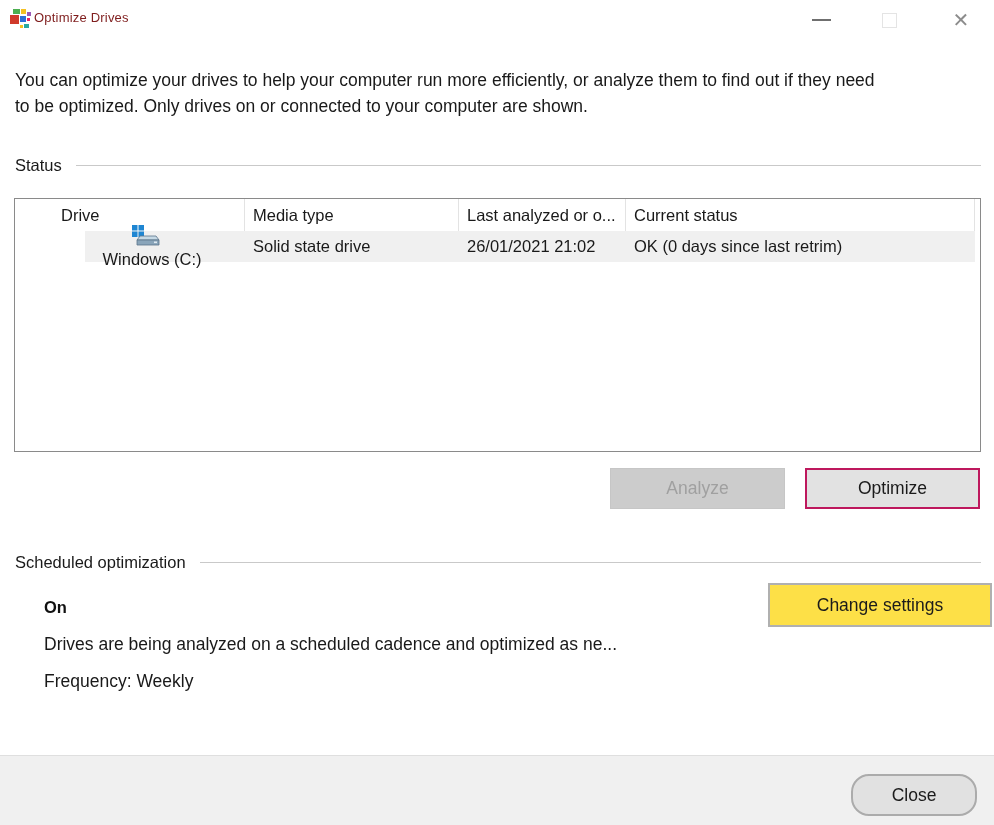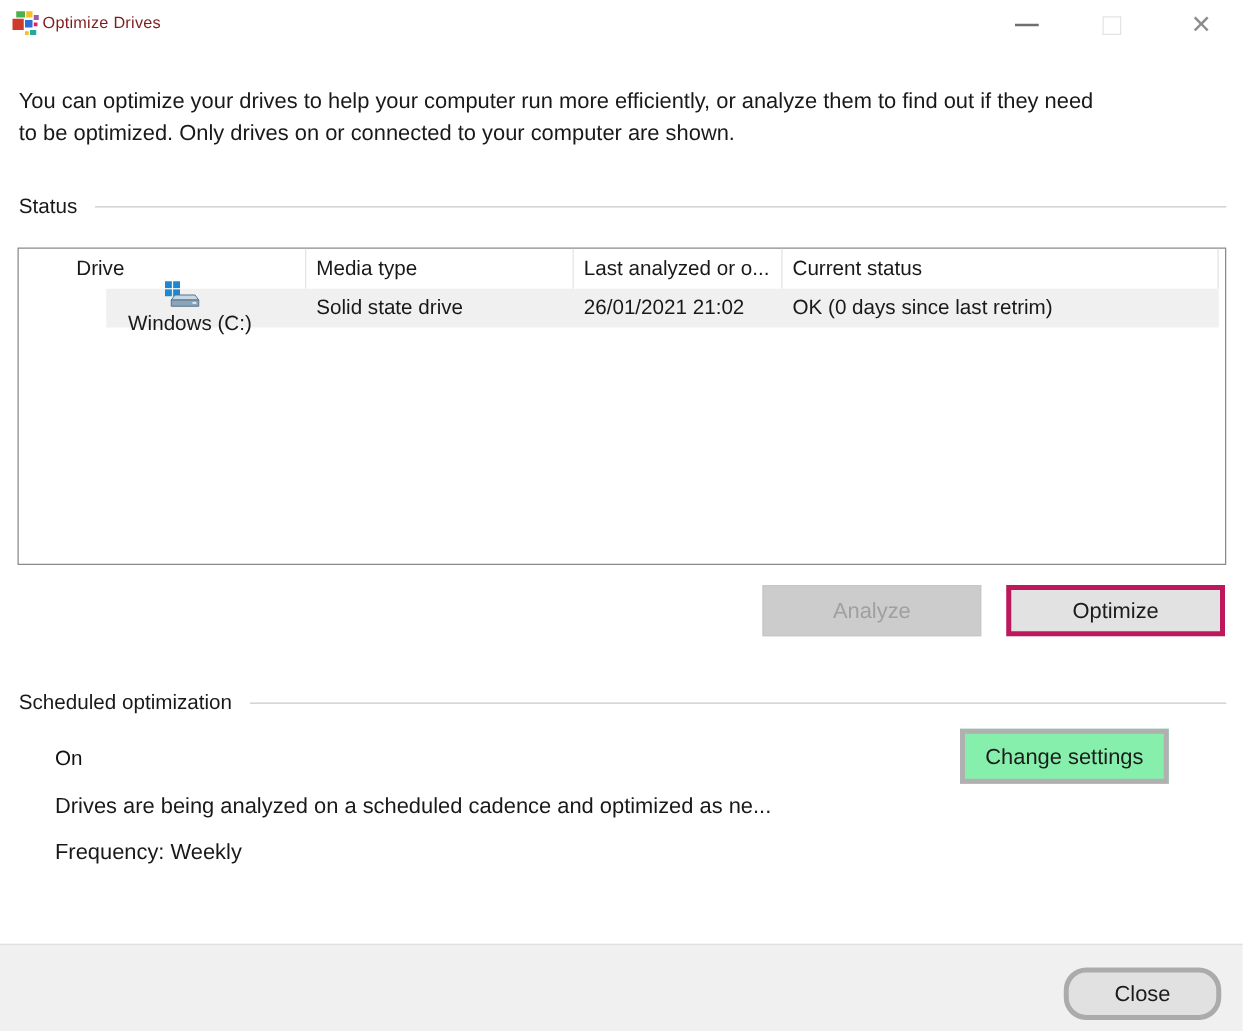--- a/index.html
+++ b/index.html
@@ -54,32 +54,32 @@
   .lv-cells { position: relative; display: flex; height: 31px; align-items: center; }
   .lv-cell { padding-left: 8px; font-size: 16.5px; color: #191919; white-space: nowrap; overflow: hidden; }
   .drive-cell { display: flex; align-items: center; padding-left: 3px; flex-direction: column; }
   .drive-icon { width: 28px; height: 26px; margin-right: 9px; flex: 0 0 auto; }
   .drive-label { padding-left: 3px; }
 
   
   .btn {
     position: absolute; font-family: "Liberation Sans", sans-serif;
     font-size: 17.5px; color: #1b1b1b; text-align: center;
-    background: #e2e2e2; border: 4px solid #be185d; cursor: default;
+    background: #e2e2e2; border: 2px solid #be185d; cursor: default;
   }
   .btn-analyze {
     left: 610px; top: 468px; width: 175px; height: 41px;
     background: #cccccc; border: 1px solid #c6c6c6; color: #a0a0a0;
   }
   .btn-optimize { left: 805px; top: 468px; width: 175px; height: 41px; }
-  .btn-change { left: 768px; top: 583px; width: 167px; height: 44px; background: #86efac; border-color: #b0b0b0; }
+  .btn-change { left: 768px; top: 583px; width: 224px; height: 44px; background: #fde047; border-color: #b0b0b0; }
   .btn-close-dlg { left: 851px; top: 774px; width: 126px; height: 42px; background: #e1e1e1; border-color: #ababab; border-radius: 18px; }
 
   
-  .sched-state { position: absolute; left: 44px; top: 598px; font-size: 16.5px; font-weight: normal; color: #111; }
+  .sched-state { position: absolute; left: 44px; top: 598px; font-size: 16.5px; font-weight: bold; color: #111; }
   .sched-desc { position: absolute; left: 44px; top: 634px; font-size: 17.5px; color: #191919; white-space: nowrap; }
   .sched-freq { position: absolute; left: 44px; top: 671px; font-size: 17.5px; color: #191919; }
 
   
   .footer {
     position: absolute; left: 0; top: 755px; width: 994px; height: 70px;
     background: #f0f0f0; border-top: 1px solid #dfdfdf;
   }
 </style>
 </head>

